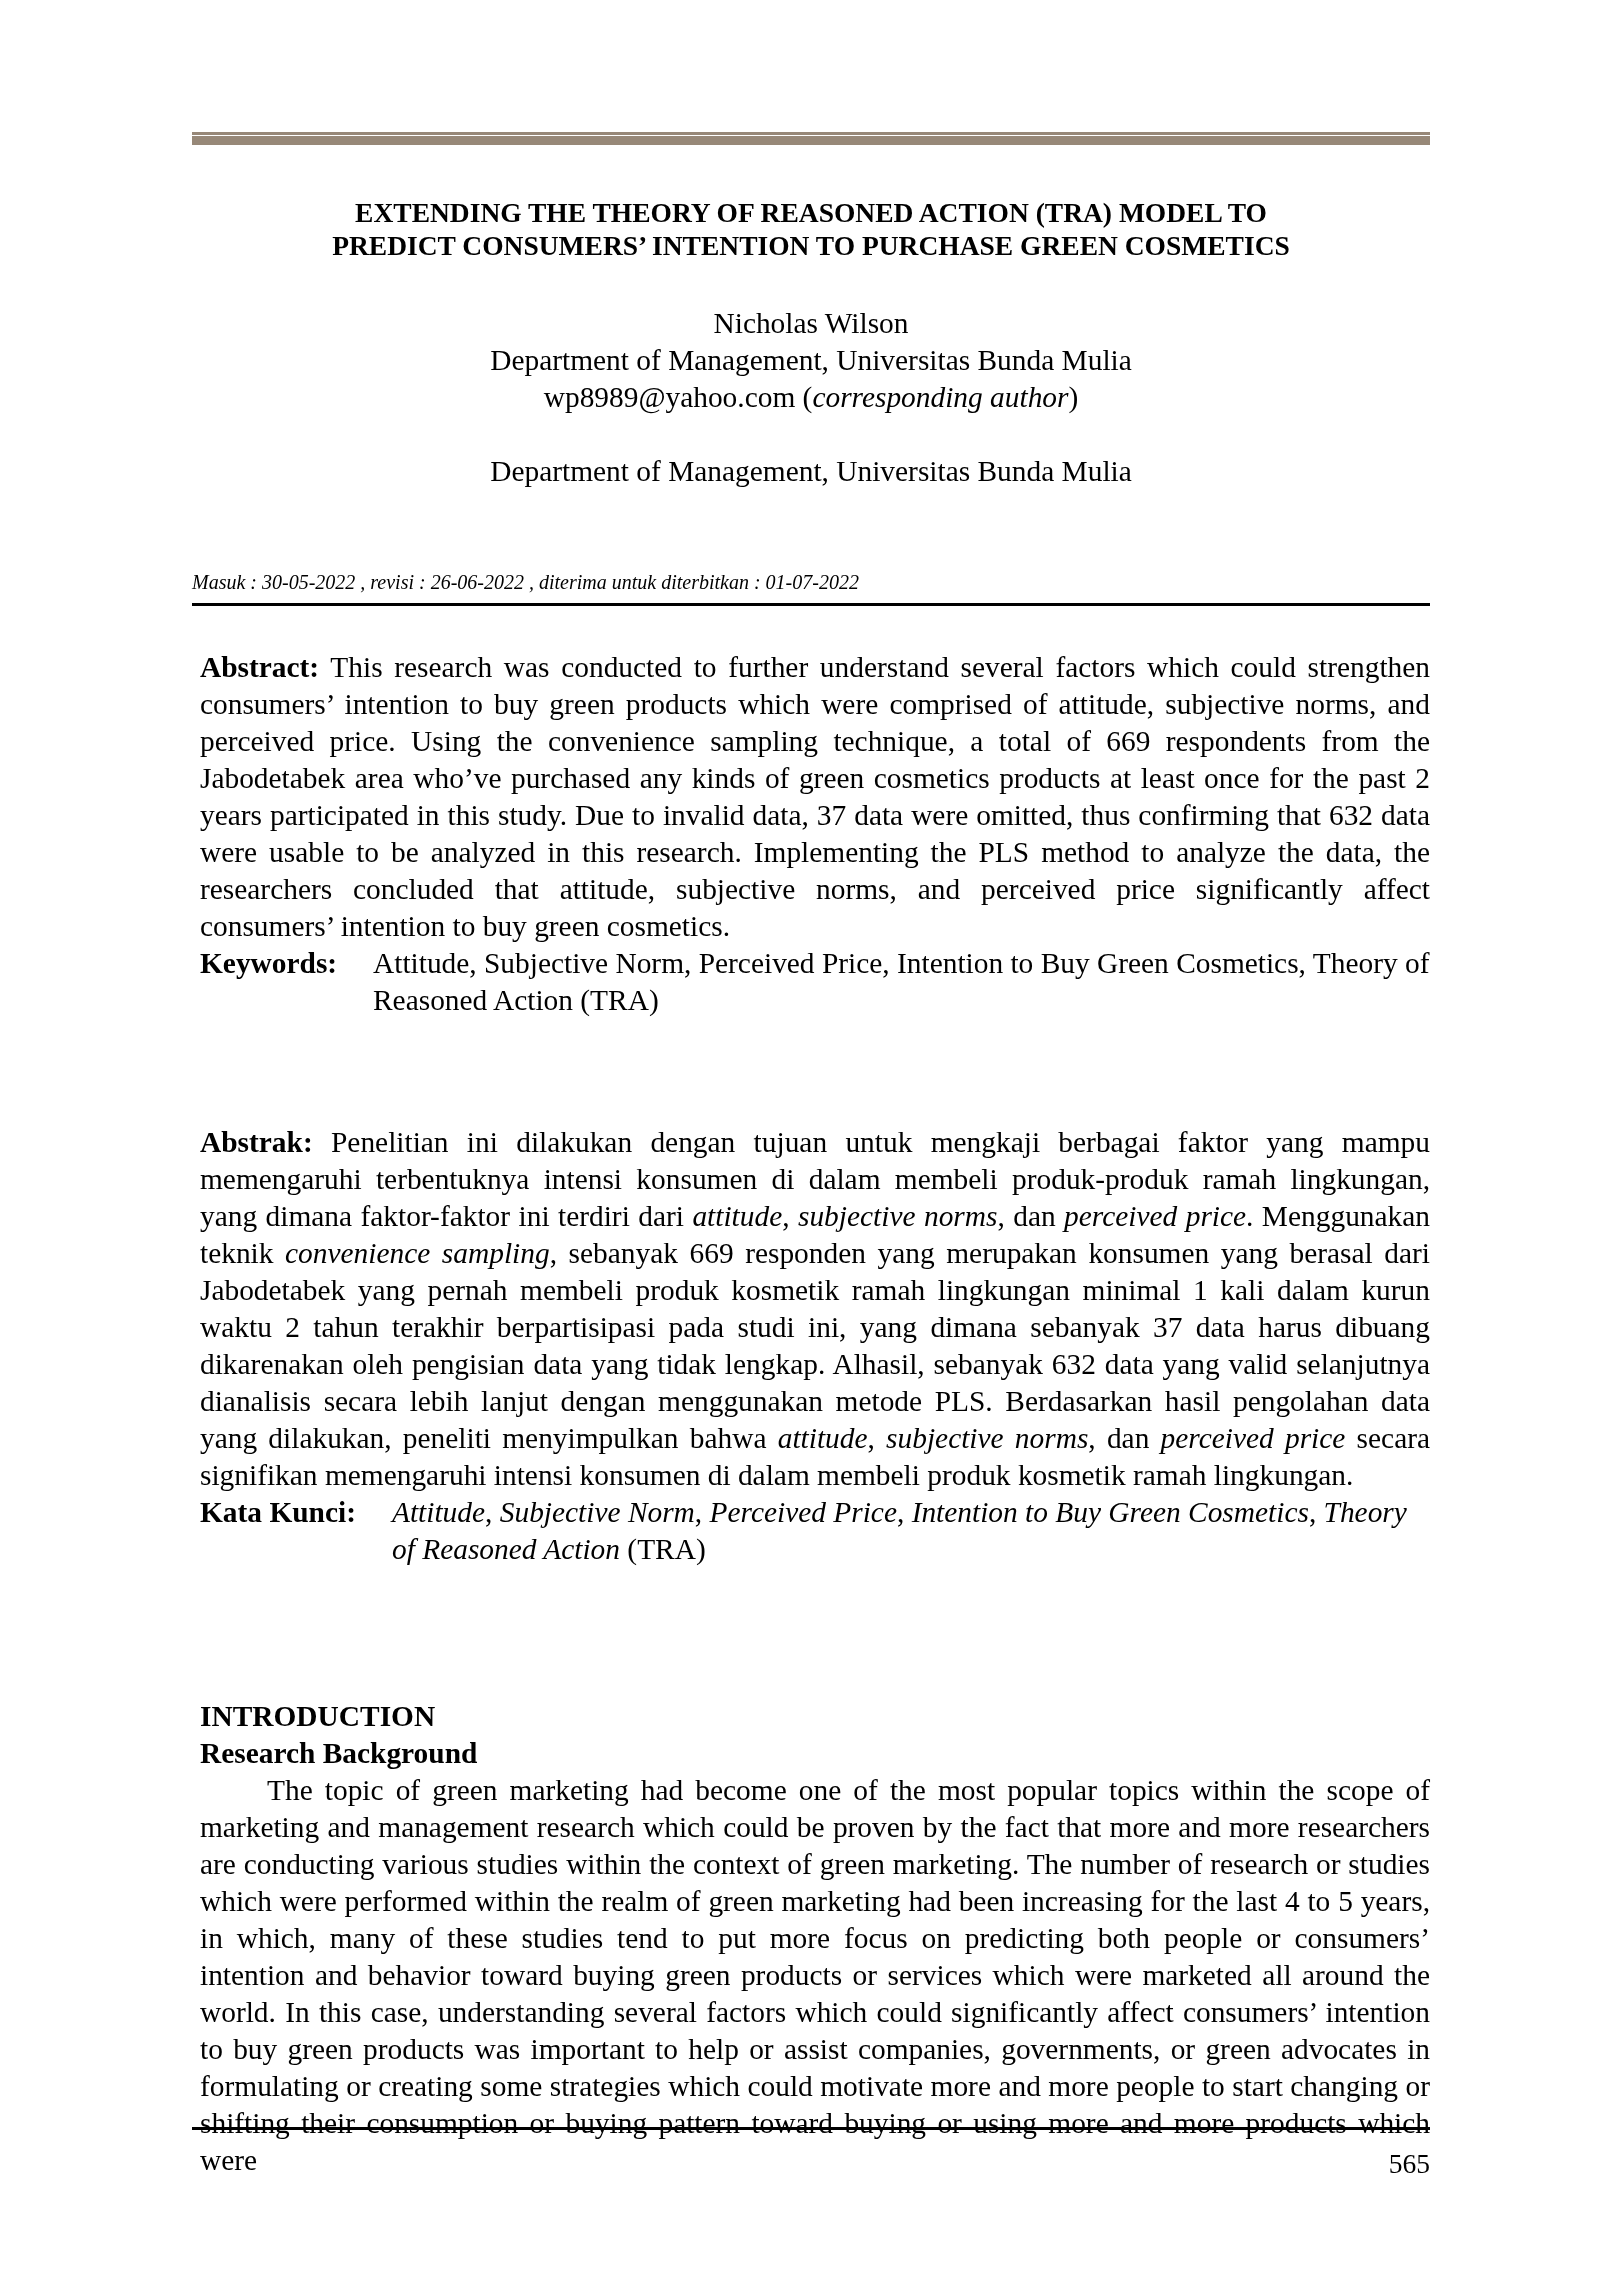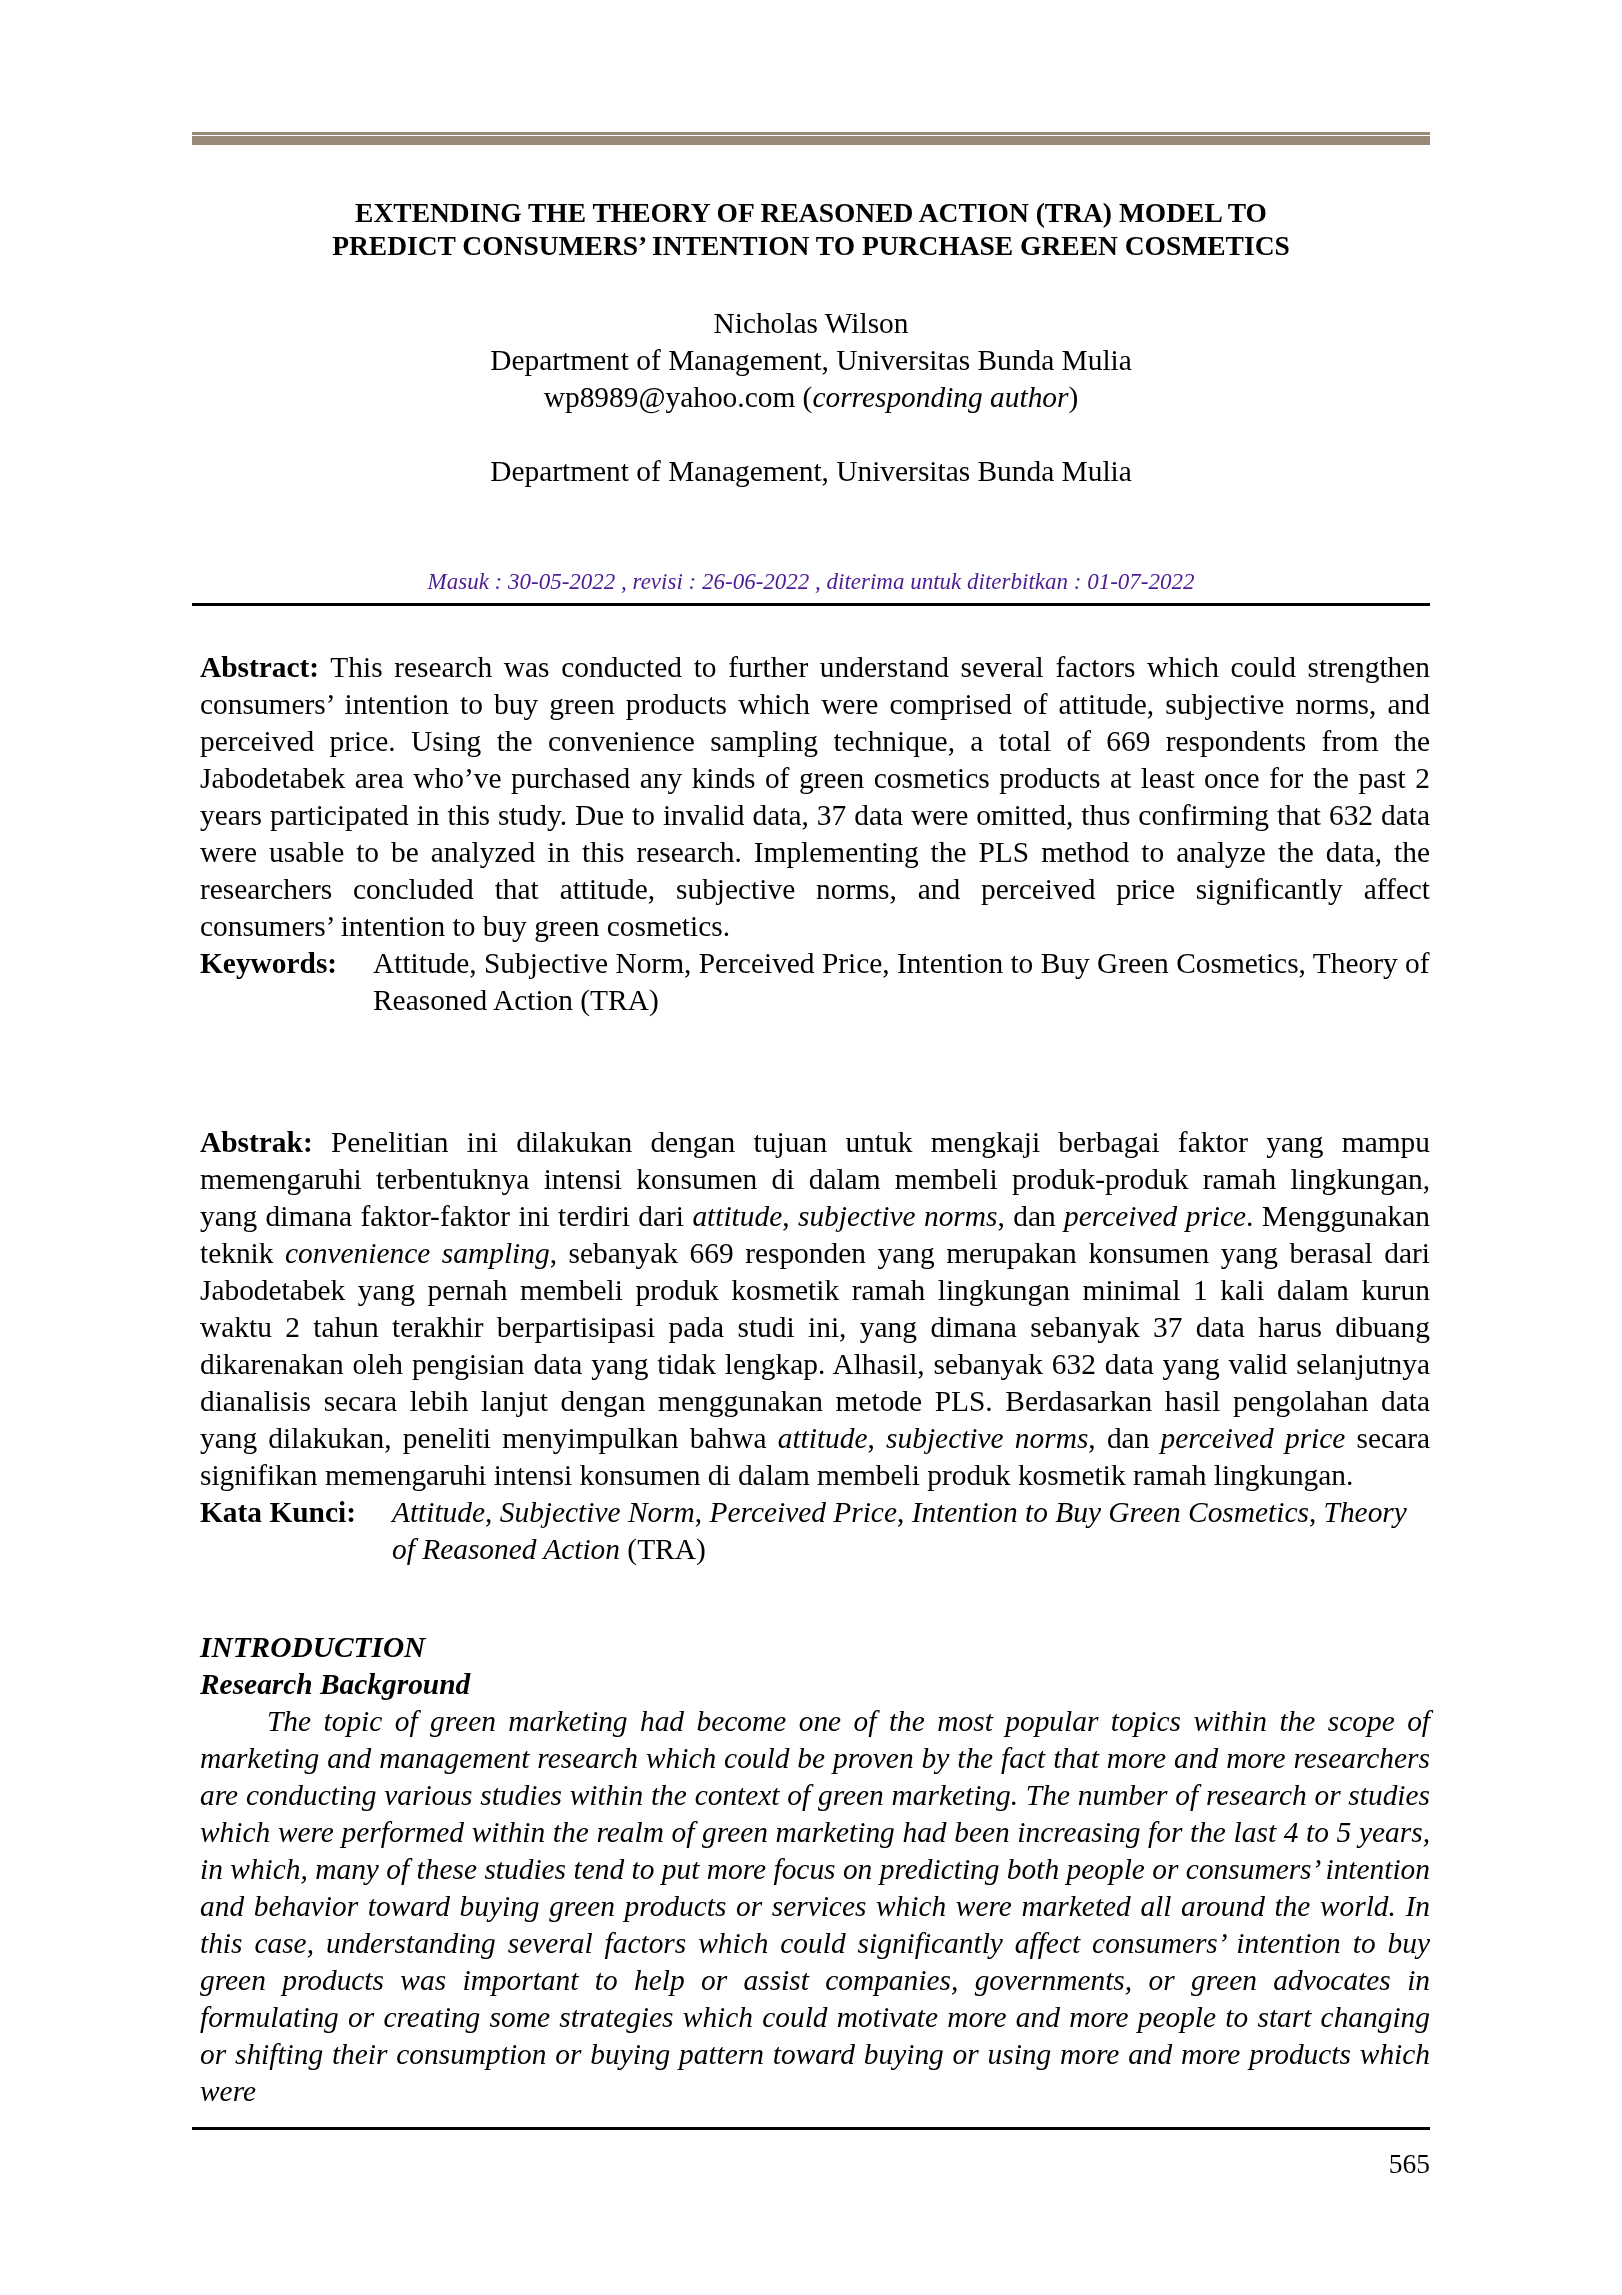--- a/index.html
+++ b/index.html
@@ -6,30 +6,30 @@
   body { width: 1623px; height: 2295px; position: relative; overflow: hidden;
          font-family: "Liberation Serif", "DejaVu Serif", serif; color: #000; }
   .rule-thin { position: absolute; left: 192px; width: 1238px; height: 2.6px; top: 132px; }
   .rule-thick { position: absolute; left: 192px; width: 1238px; height: 8.5px; top: 136px; }
   .title { position: absolute; left: 192px; width: 1238px; top: 196px;
            text-align: center; font-weight: bold; font-size: 27.5px; line-height: 33px; }
   .authors { position: absolute; left: 192px; width: 1238px; top: 305px;
              text-align: center; font-size: 29.4px; line-height: 37px; }
   .authors .gap { height: 37px; }
   .dates { position: absolute; left: 192px; width: 1238px; top: 569px;
-           text-align: center; font-style: italic; font-size: 23px; line-height: 26px; color: #4c1d95; }
+           font-style: italic; font-size: 20px; line-height: 26px; color: #000000; }
   .rule-black { position: absolute; left: 192px; width: 1238px; top: 603px; height: 3.3px; background: #000; }
   .body-block { position: absolute; left: 200px; width: 1230px; font-size: 29.4px; line-height: 37px;
                 text-align: justify; }
   .abstract { top: 649px; }
   .kw-row { display: flex; }
   .kw-label { font-weight: bold; flex: 0 0 auto; }
   .kw-text { flex: 1; text-align: left; }
   .abstrak { top: 1124px; }
-  .intro { top: 1629px; font-style: italic; }
+  .intro { top: 1698px; }
   .h1, .h2 { font-weight: bold; text-align: left; }
   .indent { text-indent: 67px; }
   .bottom-rule { position: absolute; left: 192px; width: 1238px; top: 2127px; height: 2.6px; background: #000; }
   .page-num { position: absolute; left: 192px; width: 1238px; top: 2148px; text-align: right;
               font-size: 27.5px; line-height: 31px; }
   b { font-weight: bold; }
   i { font-style: italic; }
 </style>
 </head>
 <body>

